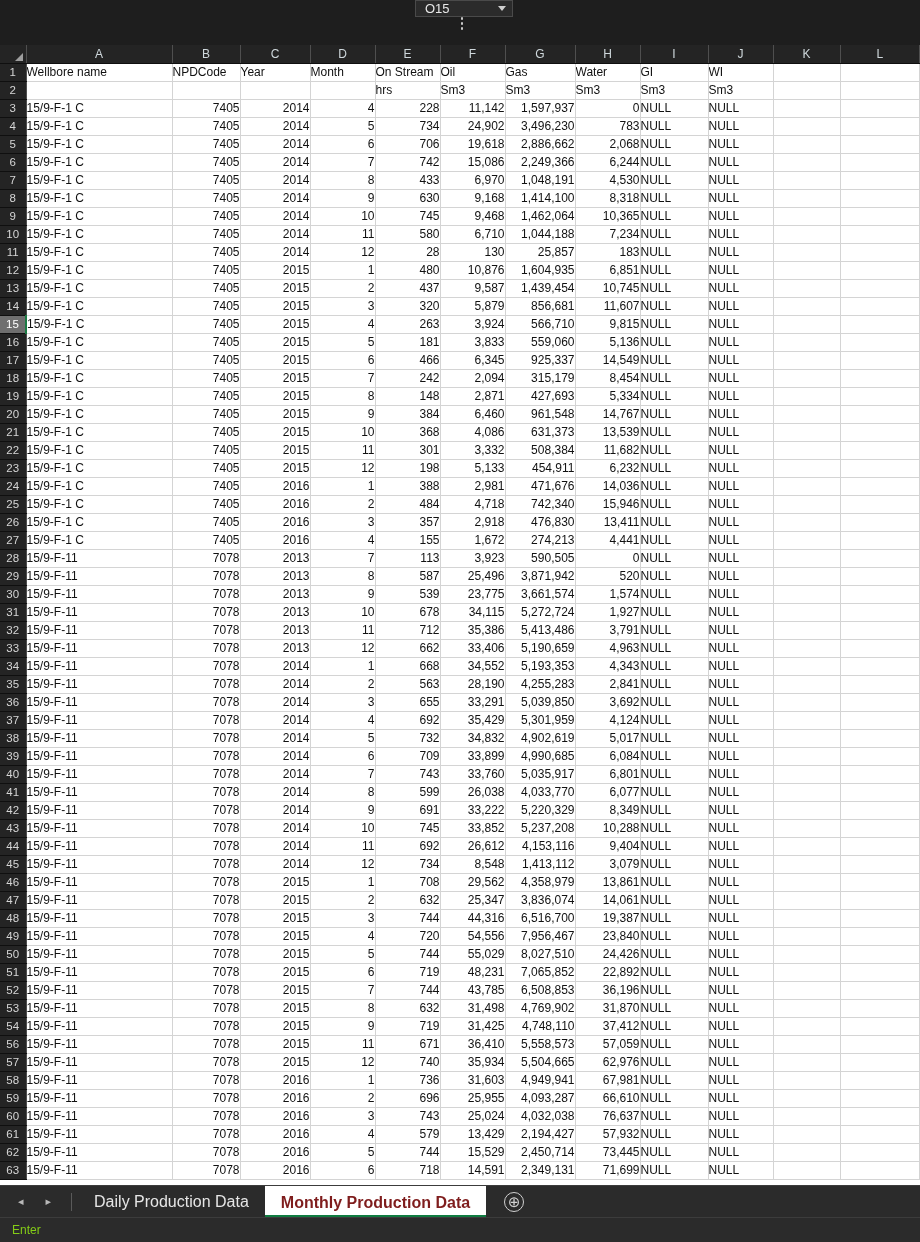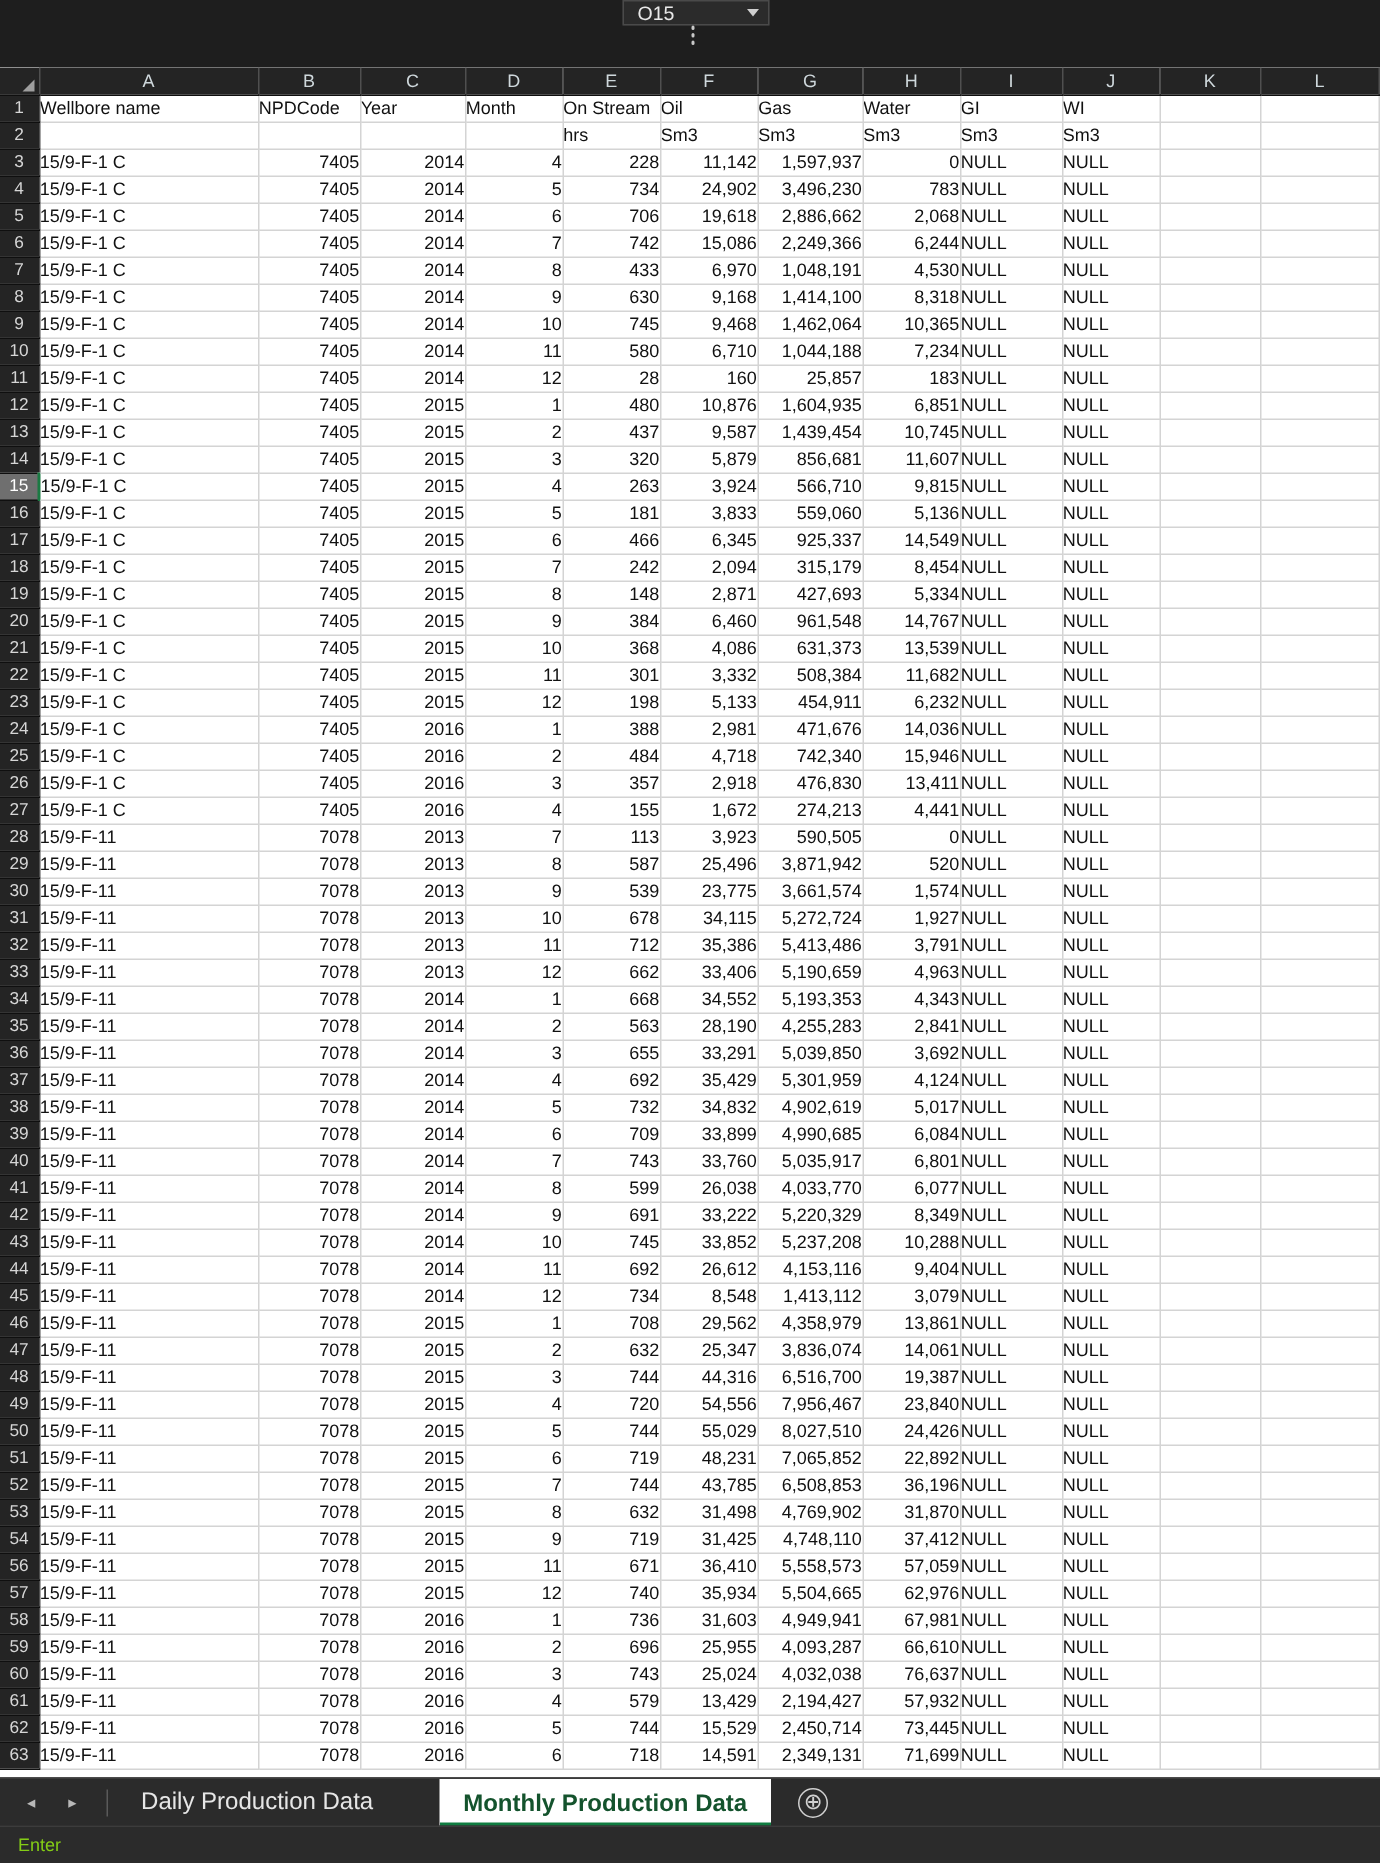--- a/index.html
+++ b/index.html
@@ -126,24 +126,23 @@
     border-top: 1px solid #3c3c3c;
   }
   .navarrows { display: flex; align-items: center; padding-left: 18px; gap: 22px; }
   .navarrows span { color: #b8b8b8; font-size: 11px; }
   .tabsep { width: 1px; height: 18px; background: #5a5a5a; margin-left: 20px; margin-right: 6px; }
   .tab {
     height: 32px; display: flex; align-items: center;
     padding: 0 16px; font-size: 16px; color: #e6e6e6;
   }
   .tab.active {
-    background: #ffffff; color: #14532d; font-weight: bold;
+    background: #ffffff; color: #7f1d1d; font-weight: bold;
     border-top: 2px solid transparent;
     box-shadow: inset 0 -3px 0 #107c41;
-    margin-left: 28px;
   }
   .addsheet {
     margin-left: 18px; width: 20px; height: 20px;
     border: 1.6px solid #d0d0d0; border-radius: 50%;
     color: #d0d0d0; font-size: 15px;
     display: flex; align-items: center; justify-content: center;
     line-height: 0;
   }
 
   
@@ -364,21 +363,21 @@
           <td class="cell txt"></td>
           <td class="cell txt"></td>
         </tr>
         <tr>
           <td class="rowhead">11</td>
           <td class="cell txt">15/9-F-1 C</td>
           <td class="cell num">7405</td>
           <td class="cell num">2014</td>
           <td class="cell num">12</td>
           <td class="cell num">28</td>
-          <td class="cell num">160</td>
+          <td class="cell num">130</td>
           <td class="cell num">25,857</td>
           <td class="cell num">183</td>
           <td class="cell txt">NULL</td>
           <td class="cell txt">NULL</td>
           <td class="cell txt"></td>
           <td class="cell txt"></td>
         </tr>
         <tr>
           <td class="rowhead">12</td>
           <td class="cell txt">15/9-F-1 C</td>

